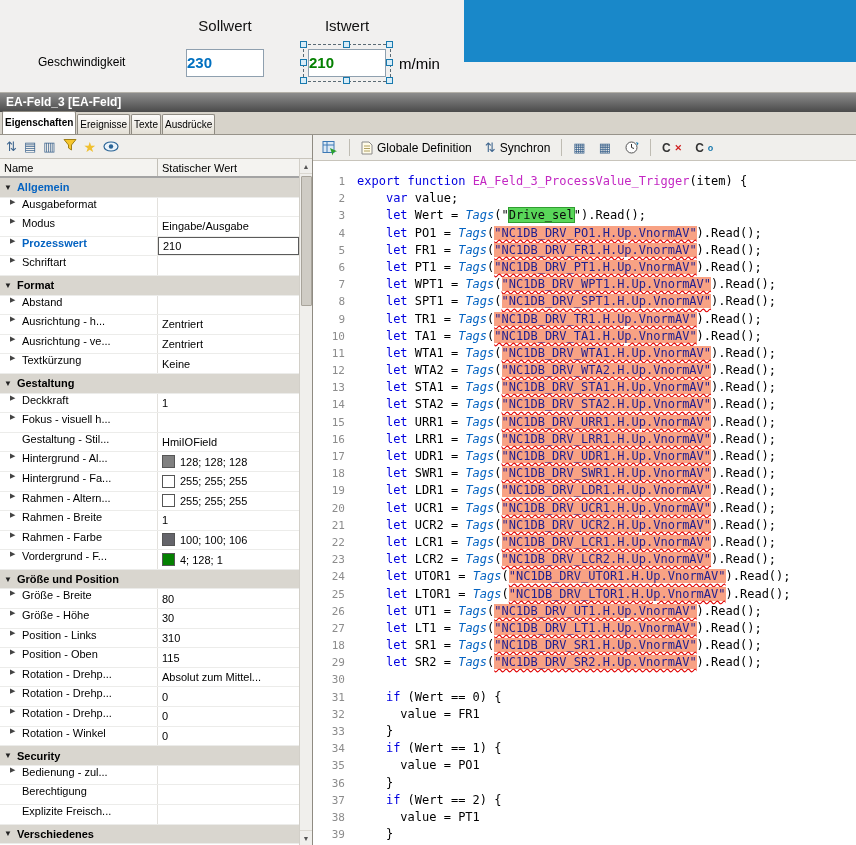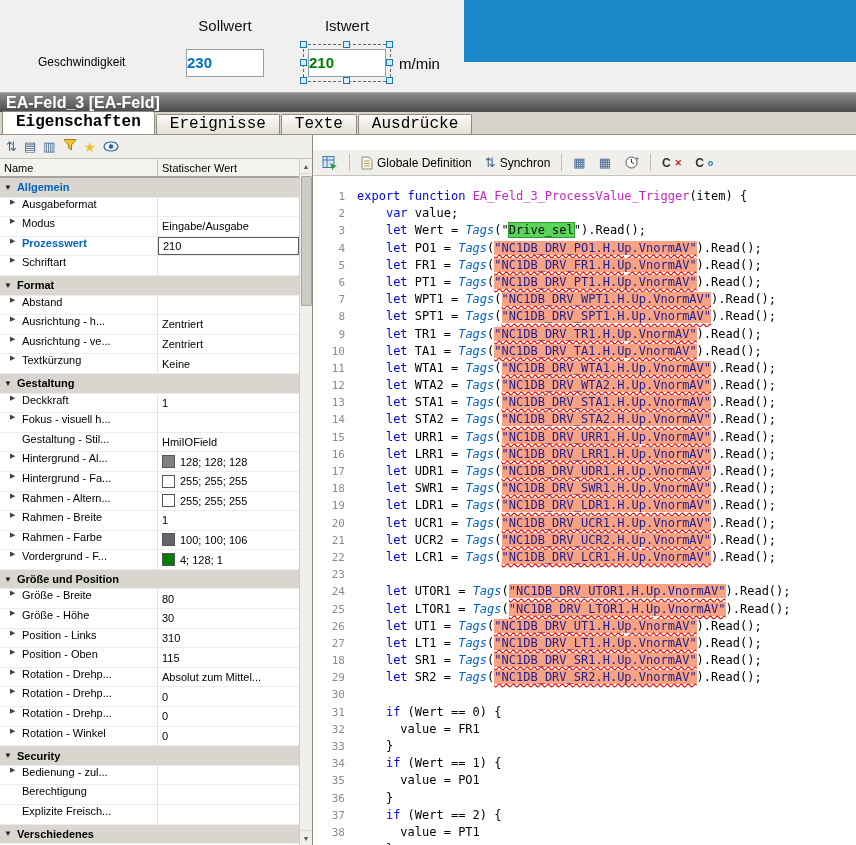--- a/index.html
+++ b/index.html
@@ -25,29 +25,29 @@
              border:1px dashed #5a6a74; }
   .handle { position:absolute; width:7px; height:7px; background:#d8edf8;
             border:1px solid #1879ae; z-index:3; }
   .h-tl{left:300px;top:41px}.h-tm{left:343px;top:41px}.h-tr{left:386px;top:41px}
   .h-ml{left:300px;top:59px}.h-mr{left:386px;top:59px}
   .h-bl{left:300px;top:77px}.h-bm{left:343px;top:77px}.h-br{left:386px;top:77px}
 
   
   .titlebar { position:absolute; left:0; top:93px; width:856px; height:19px;
               background:linear-gradient(#8d8d8d,#4a4a4a); color:#fff;
-              font-size:16px; font-weight:bold; line-height:19px; padding-left:6px; }
+              font-size:12px; font-weight:bold; line-height:19px; padding-left:6px; }
 
   
   .tabstrip { position:absolute; left:0; top:112px; width:856px; height:23px;
               background:#d7d3ca; border-bottom:1px solid #97938a;
               display:flex; align-items:flex-end; padding-left:2px; }
-  .tab { height:20px; line-height:19px; padding:0 13px; font-size:16px; color:#000;
+  .tab { height:20px; line-height:19px; padding:0 2px; font-size:10px; color:#000;
          border:1px solid #8f8b82; border-bottom:none; border-radius:2px 2px 0 0;
-         background:linear-gradient(#fcfbfa,#e4e0d6); margin-right:1px;font-family:Liberation Mono, monospace; }
+         background:linear-gradient(#fcfbfa,#e4e0d6); margin-right:1px; }
   .tab.active { background:#fff; font-weight:bold; height:23px; line-height:21px; }
 
   
   .main { position:absolute; left:0; top:135px; width:856px; height:710px; display:flex; }
 
   .left-panel { width:313px; border-right:1px solid #8f8b82; display:flex;
                 flex-direction:column; background:#fff; }
   .ptoolbar { height:24px; background:#f0efec; border-bottom:1px solid #c8c4bb;
               display:flex; align-items:center; gap:7px; padding:0 6px; }
   .pt-ic { font-size:13px; color:#3f668f; line-height:1; }
@@ -78,21 +78,21 @@
              display:flex; flex-direction:column; align-items:center; }
   .sbtn { width:13px; height:15px; font-size:7px; text-align:center; line-height:15px;
           color:#555; border-bottom:1px solid #dbd8d1; width:100%; }
   .sbtn.bottom { margin-top:auto; border-top:1px solid #dbd8d1; border-bottom:none; }
   .sthumb { width:11px; height:130px; background:#cfccc5; border:1px solid #a8a49b;
             margin-top:2px; border-radius:1px; }
 
   
   .right-panel { flex:1; display:flex; flex-direction:column; background:#fff; overflow:hidden; }
   .etoolbar { height:26px; background:#f0efec; border-bottom:1px solid #c8c4bb;
-              display:flex; align-items:center; gap:5px; padding:0 5px; font-size:12px;margin-top:15px; }
+              display:flex; align-items:center; gap:5px; padding:0 5px; font-size:12px; }
   .tbtn { display:flex; align-items:center; gap:4px; padding:2px 4px; color:#000; }
   .tsep { width:1px; height:17px; background:#bfbcb3; margin:0 2px; }
   .ic-glyph { font-size:13px; color:#3f668f; line-height:1; }
   .cx-wrap { font-size:12px; font-weight:bold; color:#333; }
   .cx-wrap .red { color:#d02020; font-size:9px; vertical-align:super; }
   .cx-wrap .blue { color:#1879ae; font-size:9px; vertical-align:sub; }
 
   .code { flex:1; overflow:hidden; padding-top:12px;
           font-family:"DejaVu Sans Mono",monospace; font-size:12px; }
   .cline { display:flex; height:17.2px; line-height:17.2px; }
@@ -589,20 +589,21 @@
             <div class="cline">
               <span class="lnum">21</span>
               <span class="ltext"><span class="tk-p">    </span><span class="tk-k">let</span><span class="tk-p"> UCR2 = </span><span class="tk-t">Tags</span><span class="tk-p">(</span><span class="tk-s">"NC1DB_DRV_UCR2.H.Up.VnormAV"</span><span class="tk-p">).Read();</span></span>
             </div>
             <div class="cline">
               <span class="lnum">22</span>
               <span class="ltext"><span class="tk-p">    </span><span class="tk-k">let</span><span class="tk-p"> LCR1 = </span><span class="tk-t">Tags</span><span class="tk-p">(</span><span class="tk-s">"NC1DB_DRV_LCR1.H.Up.VnormAV"</span><span class="tk-p">).Read();</span></span>
             </div>
             <div class="cline">
               <span class="lnum">23</span>
+              <span class="ltext"><span class="tk-p">    </span><span class="tk-k">let</span><span class="tk-p"> LCR2 = </span><span class="tk-t">Tags</span><span class="tk-p">(</span><span class="tk-s">"NC1DB_DRV_LCR2.H.Up.VnormAV"</span><span class="tk-p">).Read();</span></span>
             </div>
             <div class="cline">
               <span class="lnum">24</span>
               <span class="ltext"><span class="tk-p">    </span><span class="tk-k">let</span><span class="tk-p"> UTOR1 = </span><span class="tk-t">Tags</span><span class="tk-p">(</span><span class="tk-s">"NC1DB_DRV_UTOR1.H.Up.VnormAV"</span><span class="tk-p">).Read();</span></span>
             </div>
             <div class="cline">
               <span class="lnum">25</span>
               <span class="ltext"><span class="tk-p">    </span><span class="tk-k">let</span><span class="tk-p"> LTOR1 = </span><span class="tk-t">Tags</span><span class="tk-p">(</span><span class="tk-s">"NC1DB_DRV_LTOR1.H.Up.VnormAV"</span><span class="tk-p">).Read();</span></span>
             </div>
             <div class="cline">

